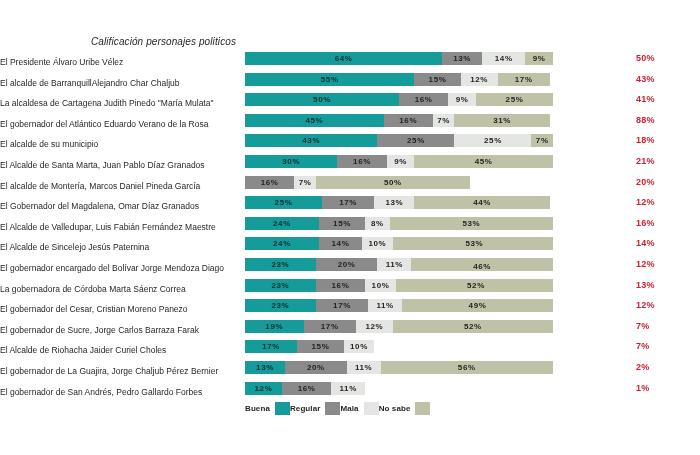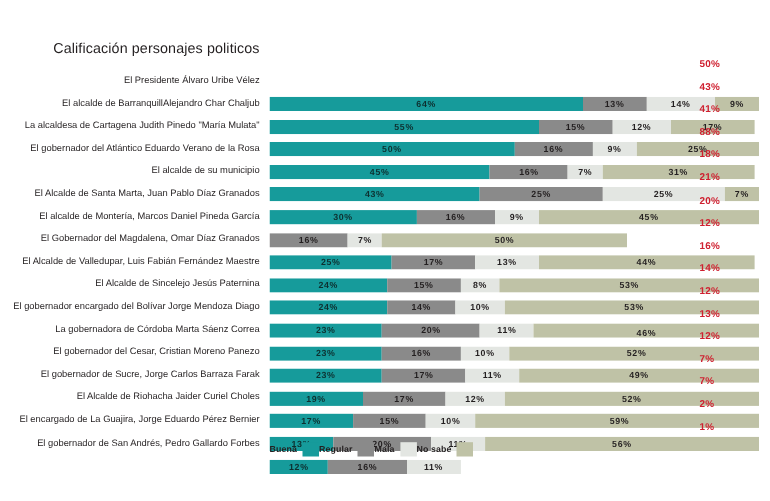--- a/index.html
+++ b/index.html
@@ -14,55 +14,54 @@
     position:relative;
     width:700px; height:455px;
   }
   
   .title {
     position:absolute;
     left:0; top:36px;
     width:244px;
     text-align:right;
     padding-right:8px;
-    font-size:13px;
+    font-size:10px;
     color:#231f20;
     letter-spacing:.1px;
     white-space:nowrap;
+    font-style:italic;
   }
   
   .rows {
     position:absolute;
     left:0; top:52px;
     width:700px;
   }
   .row {
     position:relative;
     height:20.6px;
   }
   .row-label {
     position:absolute;
-    left:0; top:14px;
+    left:0; top:4px;
     width:244px; height:13px;
     line-height:13px;
-    text-align:right;
     padding-right:8px;
     font-size:8.5px;
     color:#231f20;
     letter-spacing:0px;
     white-space:nowrap;
   }
   .bar {
     position:absolute;
     left:245px; top:0;
-    width:445px; height:13px;
+    width:308px; height:13px;
     display:flex;
     align-items:stretch;
     overflow:hidden;
-    margin-top:36px;
   }
   .seg {
     position:relative;
     display:flex;
     align-items:center;
     justify-content:center;
     font-size:8px;
     font-weight:bold;
     letter-spacing:.6px;
     color:#231f20;
@@ -372,28 +371,25 @@
         <div class="bar">
           <div class="seg seg-buena" style="flex: 0 0 17%;">
             <span class="seg-val">17%</span>
           </div>
           <div class="seg seg-regular" style="flex: 0 0 15%;">
             <span class="seg-val">15%</span>
           </div>
           <div class="seg seg-mala" style="flex: 0 0 10%;">
             <span class="seg-val">10%</span>
           </div>
-          <div class="seg seg-nosabe" style="flex: 0 0 59%;">
-            <span class="seg-val">59%</span>
-          </div>
         </div>
         <div class="right-val">7%</div>
       </div>
       <div class="row">
-        <div class="row-label">El encargado de La Guajira, Jorge Eduardo Pérez Bernier</div>
+        <div class="row-label">El gobernador de La Guajira, Jorge Chaljub Pérez Bernier</div>
         <div class="bar">
           <div class="seg seg-buena" style="flex: 0 0 13%;">
             <span class="seg-val">13%</span>
           </div>
           <div class="seg seg-regular" style="flex: 0 0 20%;">
             <span class="seg-val">20%</span>
           </div>
           <div class="seg seg-mala" style="flex: 0 0 11%;">
             <span class="seg-val">11%</span>
           </div>

